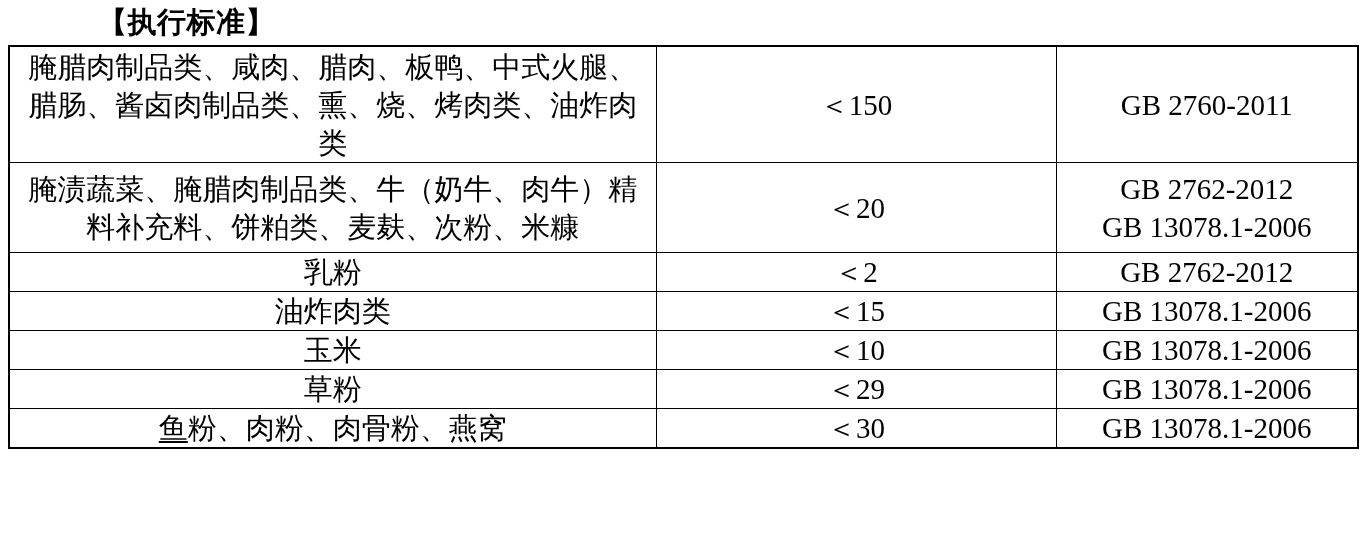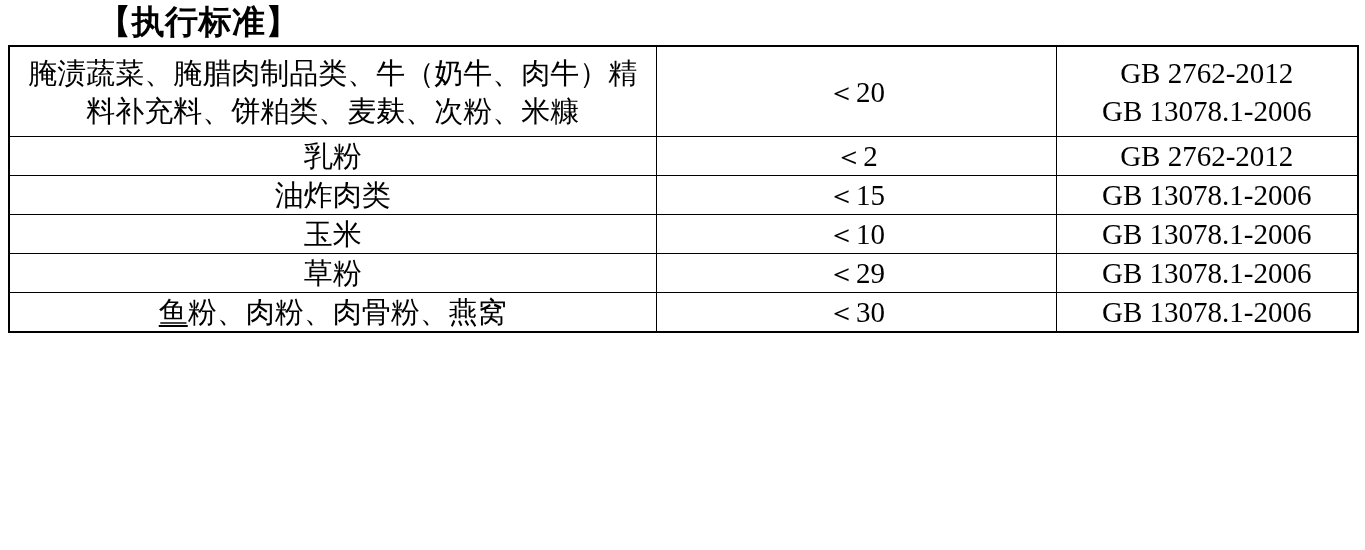--- a/index.html
+++ b/index.html
@@ -10,21 +10,21 @@
   body {
     width: 1365px;
     height: 550px;
     color: #000000;
     font-family: "Liberation Serif", "DejaVu Serif", serif;
     overflow: hidden;
   }
   .section-title {
     font-family: "DejaVu Sans", "Liberation Sans", sans-serif;
     font-weight: bold;
-    font-size: 33px;
+    font-size: 29px;
     line-height: 30px;
     margin: 7px 0 0 98px;
     letter-spacing: 0.5px;
   }
   table.standards {
     border-collapse: collapse;
     table-layout: fixed;
     width: 1349px;
     margin: 8px 0 0 8px;
     border: 2px solid #000000;
@@ -58,20 +58,25 @@
 <div class="section-title">【执行标准】</div>
 
 <table class="standards">
   <colgroup>
     <col style="width:647px">
     <col style="width:400px">
     <col style="width:302px">
   </colgroup>
   <tbody>
 
+    <tr class="r-tall">
+      <td>腌腊肉制品类、咸肉、腊肉、板鸭、中式火腿、腊肠、酱卤肉制品类、熏、烧、烤肉类、油炸肉类</td>
+      <td class="limit-cell">＜150</td>
+      <td class="ref-cell">GB 2760-2011</td>
+    </tr>
 
     <tr class="r-mid">
       <td>腌渍蔬菜、腌腊肉制品类、牛（奶牛、肉牛）精料补充料、饼粕类、麦麸、次粉、米糠</td>
       <td class="limit-cell">＜20</td>
       <td class="ref-cell">
         <div>GB 2762-2012</div>
         <div>GB 13078.1-2006</div>
       </td>
     </tr>
 

